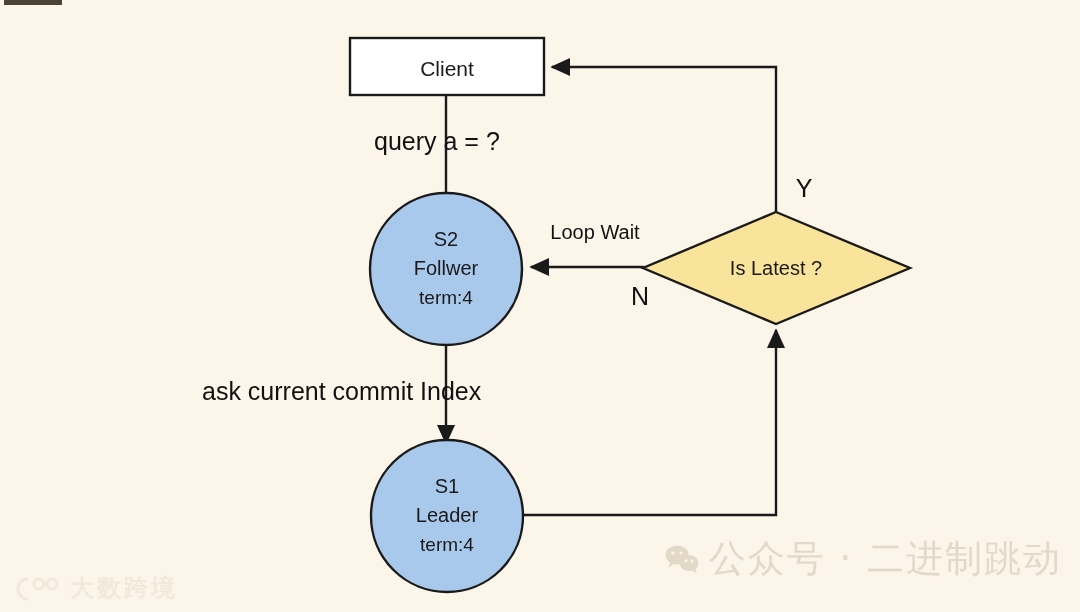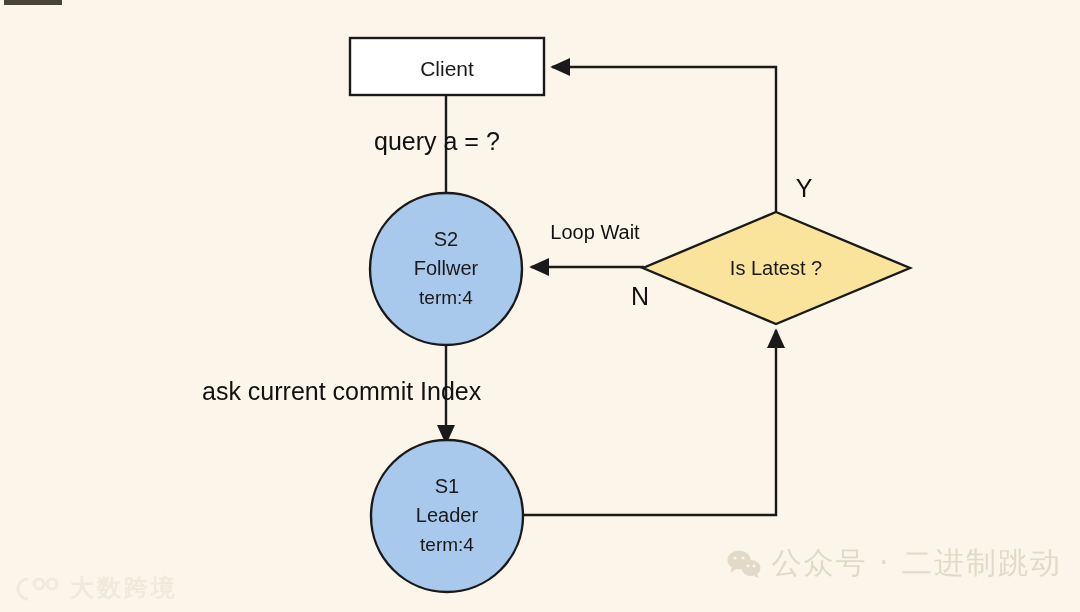--- a/index.html
+++ b/index.html
@@ -52,21 +52,21 @@
     gap: 10px;
     pointer-events: none;
     user-select: none;
   }
   .wm-wechat {
     right: 22px;
     bottom: 28px;
   }
   .wm-wechat .wm-text {
     font-family: "DejaVu Sans", sans-serif;
-    font-size: 30px;
+    font-size: 37px;
     color: #e3d9c8;
     letter-spacing: 2px;
     white-space: nowrap;
   }
   .wm-brand {
     left: 10px;
     bottom: 8px;
   }
   .wm-brand .wm-text {
     font-family: "DejaVu Sans", sans-serif;

